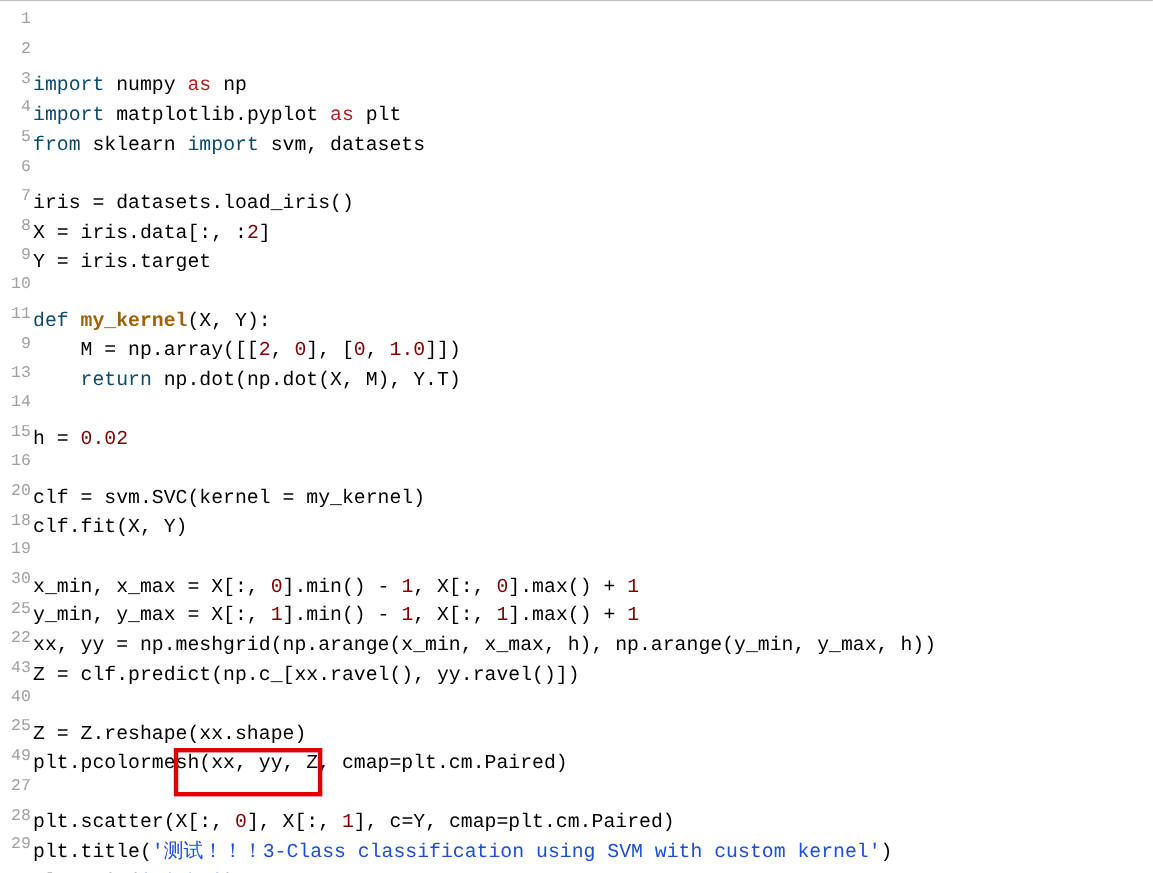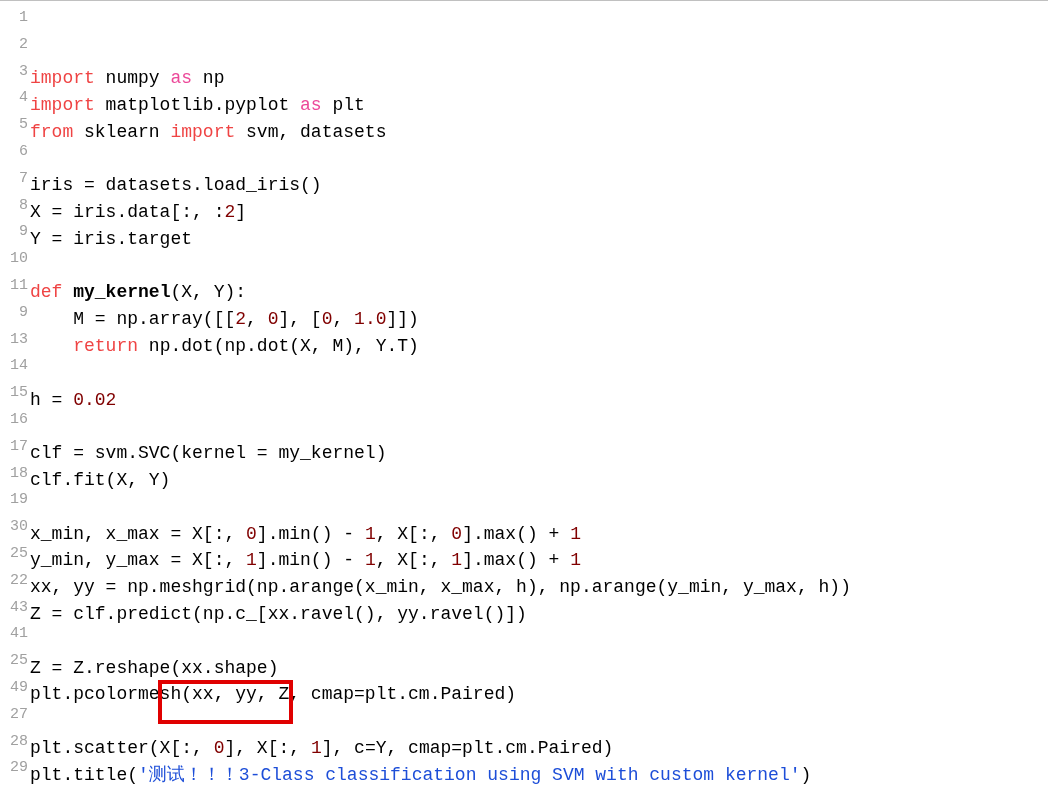--- a/index.html
+++ b/index.html
@@ -35,23 +35,23 @@
     flex: 1;
     white-space: pre;
     position: relative;
   }
   .line {
     height: 26.8px;
     line-height: 26.8px;
     display: block;
     color: #000000;
   }
-  .kw { color: #ef4444; }
-  .as { color: #ec4899; }
-  .fn { color: #000000; font-weight: bold; }
+  .kw { color: #0c4a6e; }
+  .as { color: #b91c1c; }
+  .fn { color: #a16207; font-weight: bold; }
   .num { color: #800000; }
   .str { color: #1d4ed8; }
   .highlight-box {
     position: absolute;
     border: 4px solid #e00000;
     pointer-events: none;
   }
 </style>
 </head>
 <body>
@@ -67,28 +67,28 @@
       <span class="ln">7</span>
       <span class="ln">8</span>
       <span class="ln">9</span>
       <span class="ln">10</span>
       <span class="ln">11</span>
       <span class="ln">9</span>
       <span class="ln">13</span>
       <span class="ln">14</span>
       <span class="ln">15</span>
       <span class="ln">16</span>
-      <span class="ln">17</span>
+      <span class="ln">20</span>
       <span class="ln">18</span>
       <span class="ln">19</span>
       <span class="ln">30</span>
       <span class="ln">25</span>
       <span class="ln">22</span>
       <span class="ln">43</span>
-      <span class="ln">41</span>
+      <span class="ln">40</span>
       <span class="ln">25</span>
       <span class="ln">49</span>
       <span class="ln">27</span>
       <span class="ln">28</span>
       <span class="ln">29</span>
     </div>
   <div class="code" id="code">
     
   <span class="line"><span class="kw">import</span><span> numpy </span><span class="as">as</span><span> np</span></span><span class="line"><span class="kw">import</span><span> matplotlib.pyplot </span><span class="as">as</span><span> plt</span></span><span class="line"><span class="kw">from</span><span> sklearn </span><span class="kw">import</span><span> svm, datasets</span></span><span class="line"><span></span></span><span class="line"><span>iris = datasets.load_iris()</span></span><span class="line"><span>X = iris.data[:, :</span><span class="num">2</span><span>]</span></span><span class="line"><span>Y = iris.target</span></span><span class="line"><span></span></span><span class="line"><span class="kw">def</span><span> </span><span class="fn">my_kernel</span><span>(X, Y):</span></span><span class="line"><span>    M = np.array([[</span><span class="num">2</span><span>, </span><span class="num">0</span><span>], [</span><span class="num">0</span><span>, </span><span class="num">1.0</span><span>]])</span></span><span class="line"><span>    </span><span class="kw">return</span><span> np.dot(np.dot(X, M), Y.T)</span></span><span class="line"><span></span></span><span class="line"><span>h = </span><span class="num">0.02</span></span><span class="line"><span></span></span><span class="line"><span>clf = svm.SVC(kernel = my_kernel)</span></span><span class="line"><span>clf.fit(X, Y)</span></span><span class="line"><span></span></span><span class="line"><span>x_min, x_max = X[:, </span><span class="num">0</span><span>].min() - </span><span class="num">1</span><span>, X[:, </span><span class="num">0</span><span>].max() + </span><span class="num">1</span></span><span class="line"><span>y_min, y_max = X[:, </span><span class="num">1</span><span>].min() - </span><span class="num">1</span><span>, X[:, </span><span class="num">1</span><span>].max() + </span><span class="num">1</span></span><span class="line"><span>xx, yy = np.meshgrid(np.arange(x_min, x_max, h), np.arange(y_min, y_max, h))</span></span><span class="line"><span>Z = clf.predict(np.c_[xx.ravel(), yy.ravel()])</span></span><span class="line"><span></span></span><span class="line"><span>Z = Z.reshape(xx.shape)</span></span><span class="line"><span>plt.pcolormesh(xx, yy, Z, cmap=plt.cm.Paired)</span></span><span class="line"><span></span></span><span class="line"><span>plt.scatter(X[:, </span><span class="num">0</span><span>], X[:, </span><span class="num">1</span><span>], c=Y, cmap=plt.cm.Paired)</span></span><span class="line"><span>plt.title(</span><span class="str">'测试！！！3-Class classification using SVM with custom kernel'</span><span>)</span></span><span class="line"><span>plt.axis(</span><span class="str">'tight'</span><span>)</span></span><div class="highlight-box" id="hl" style="top: 675px; left: 128px; width: 135px; height: 44px;"></div></div>
 </div>

